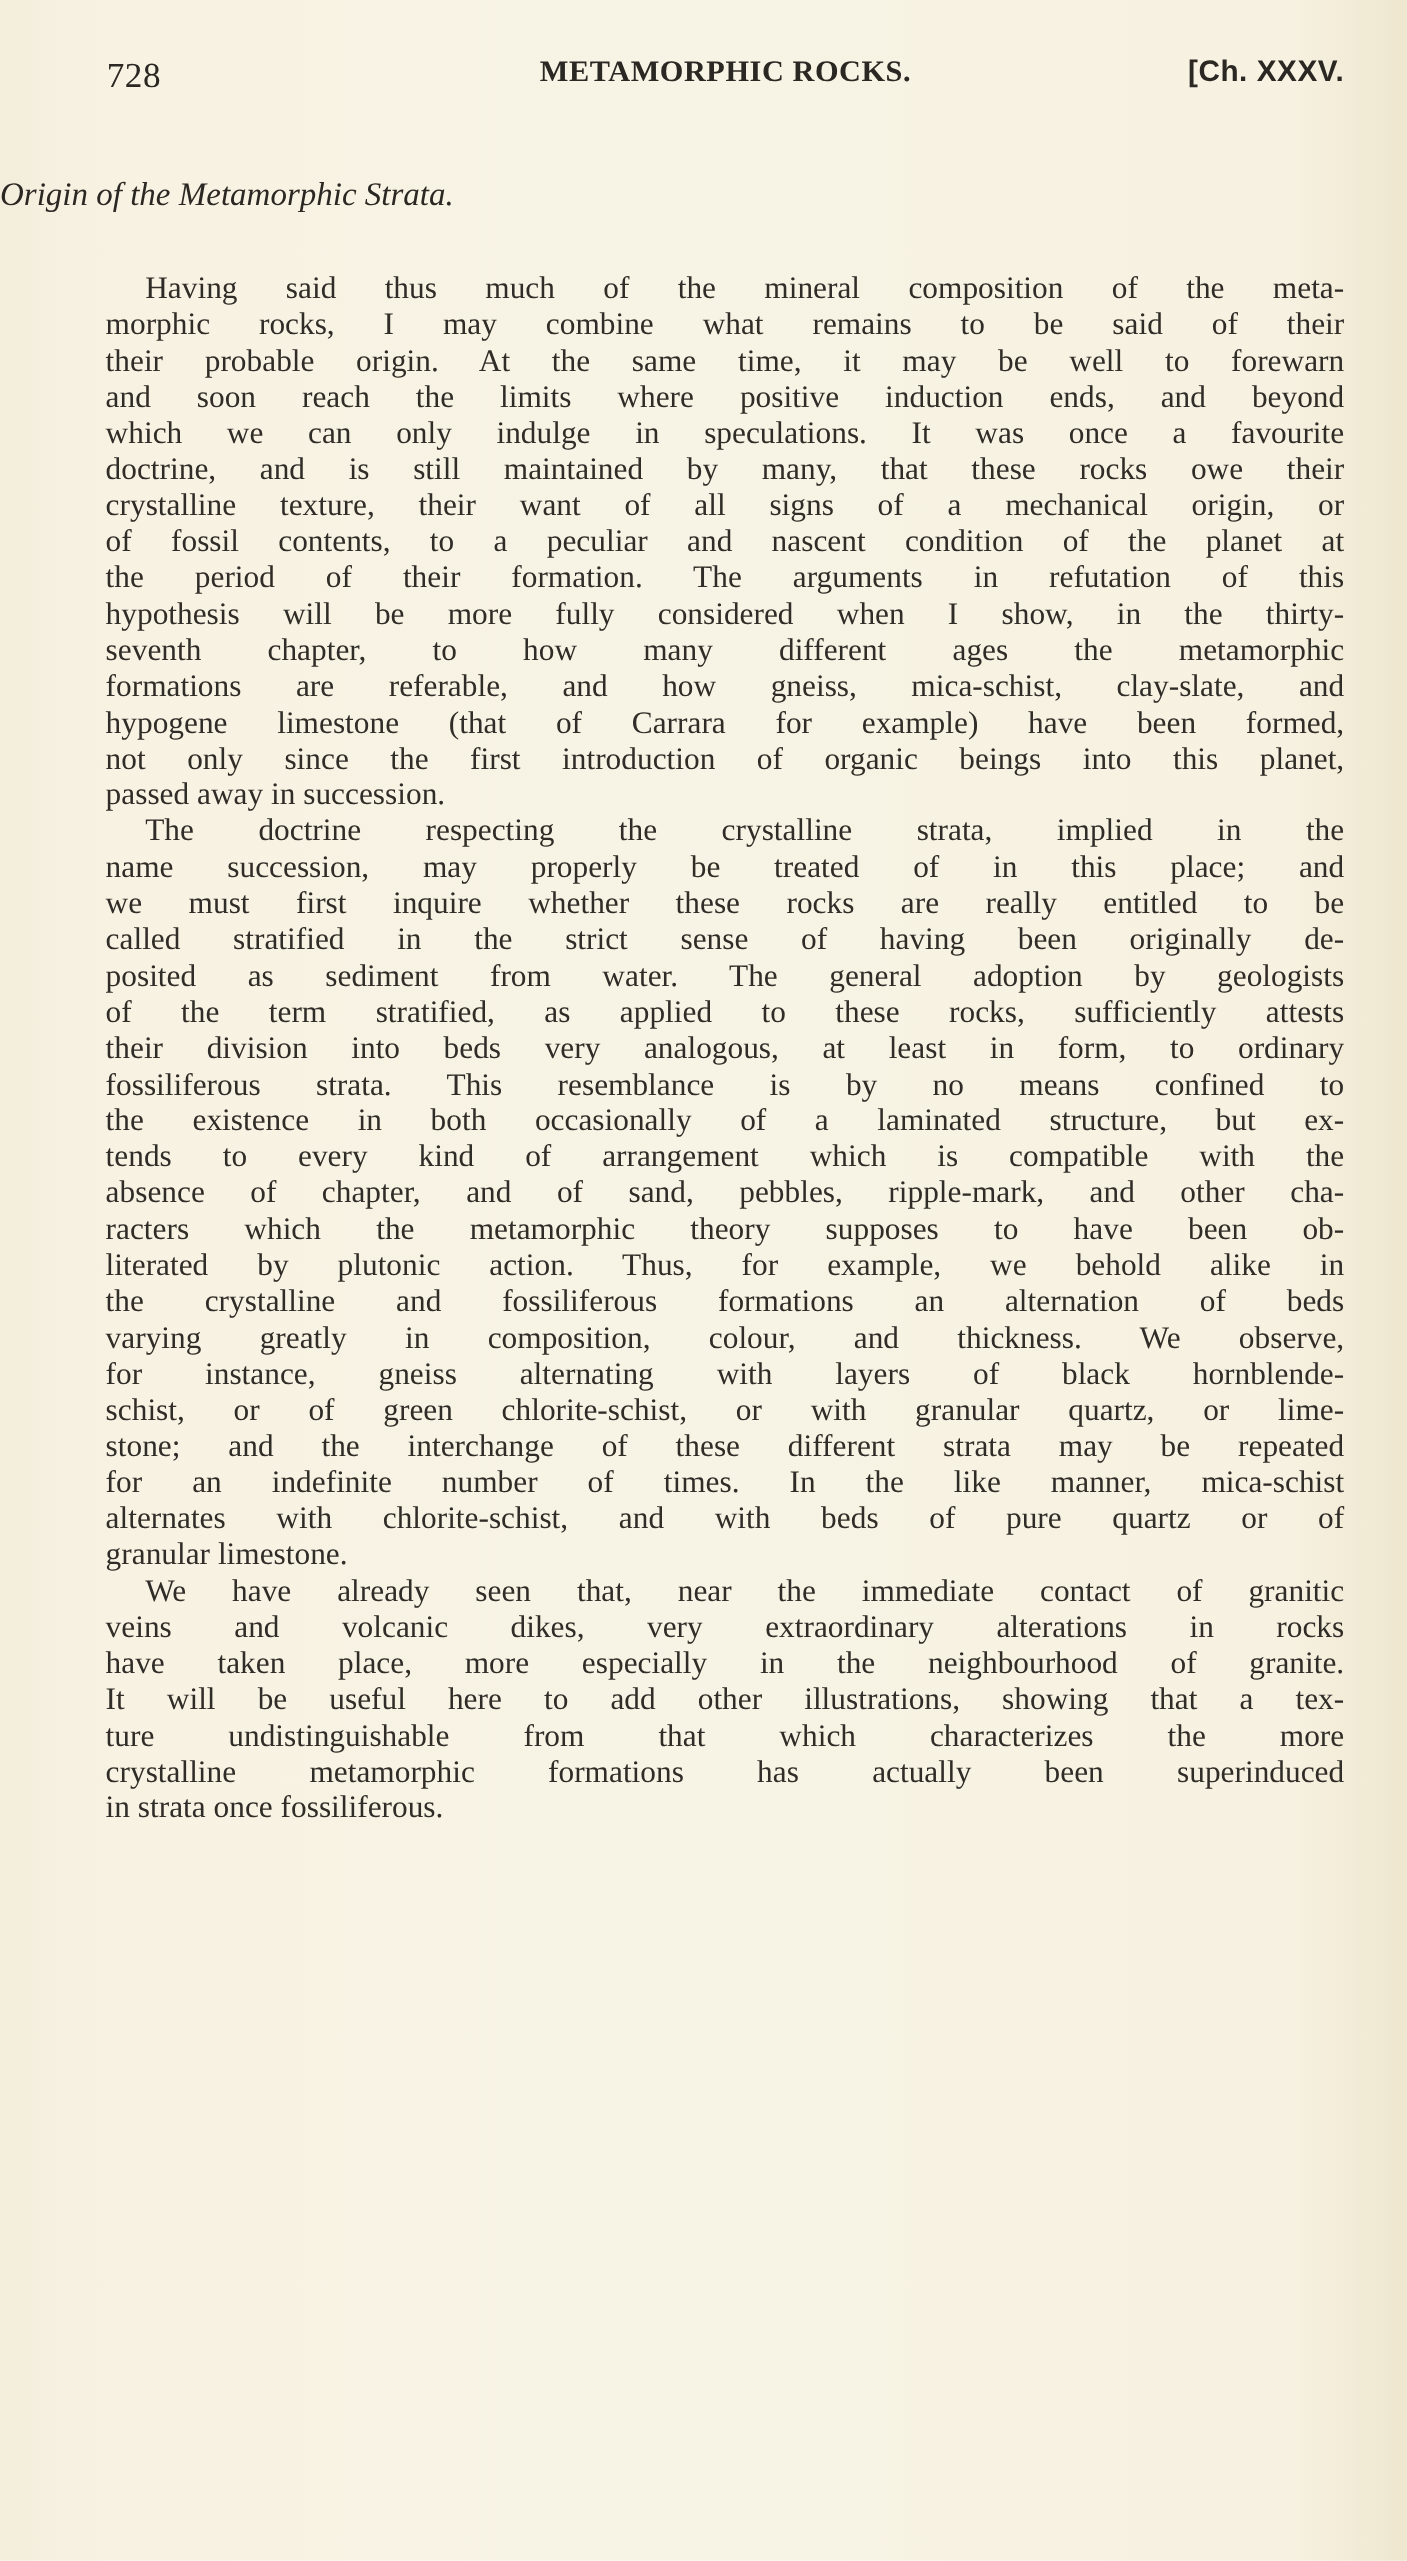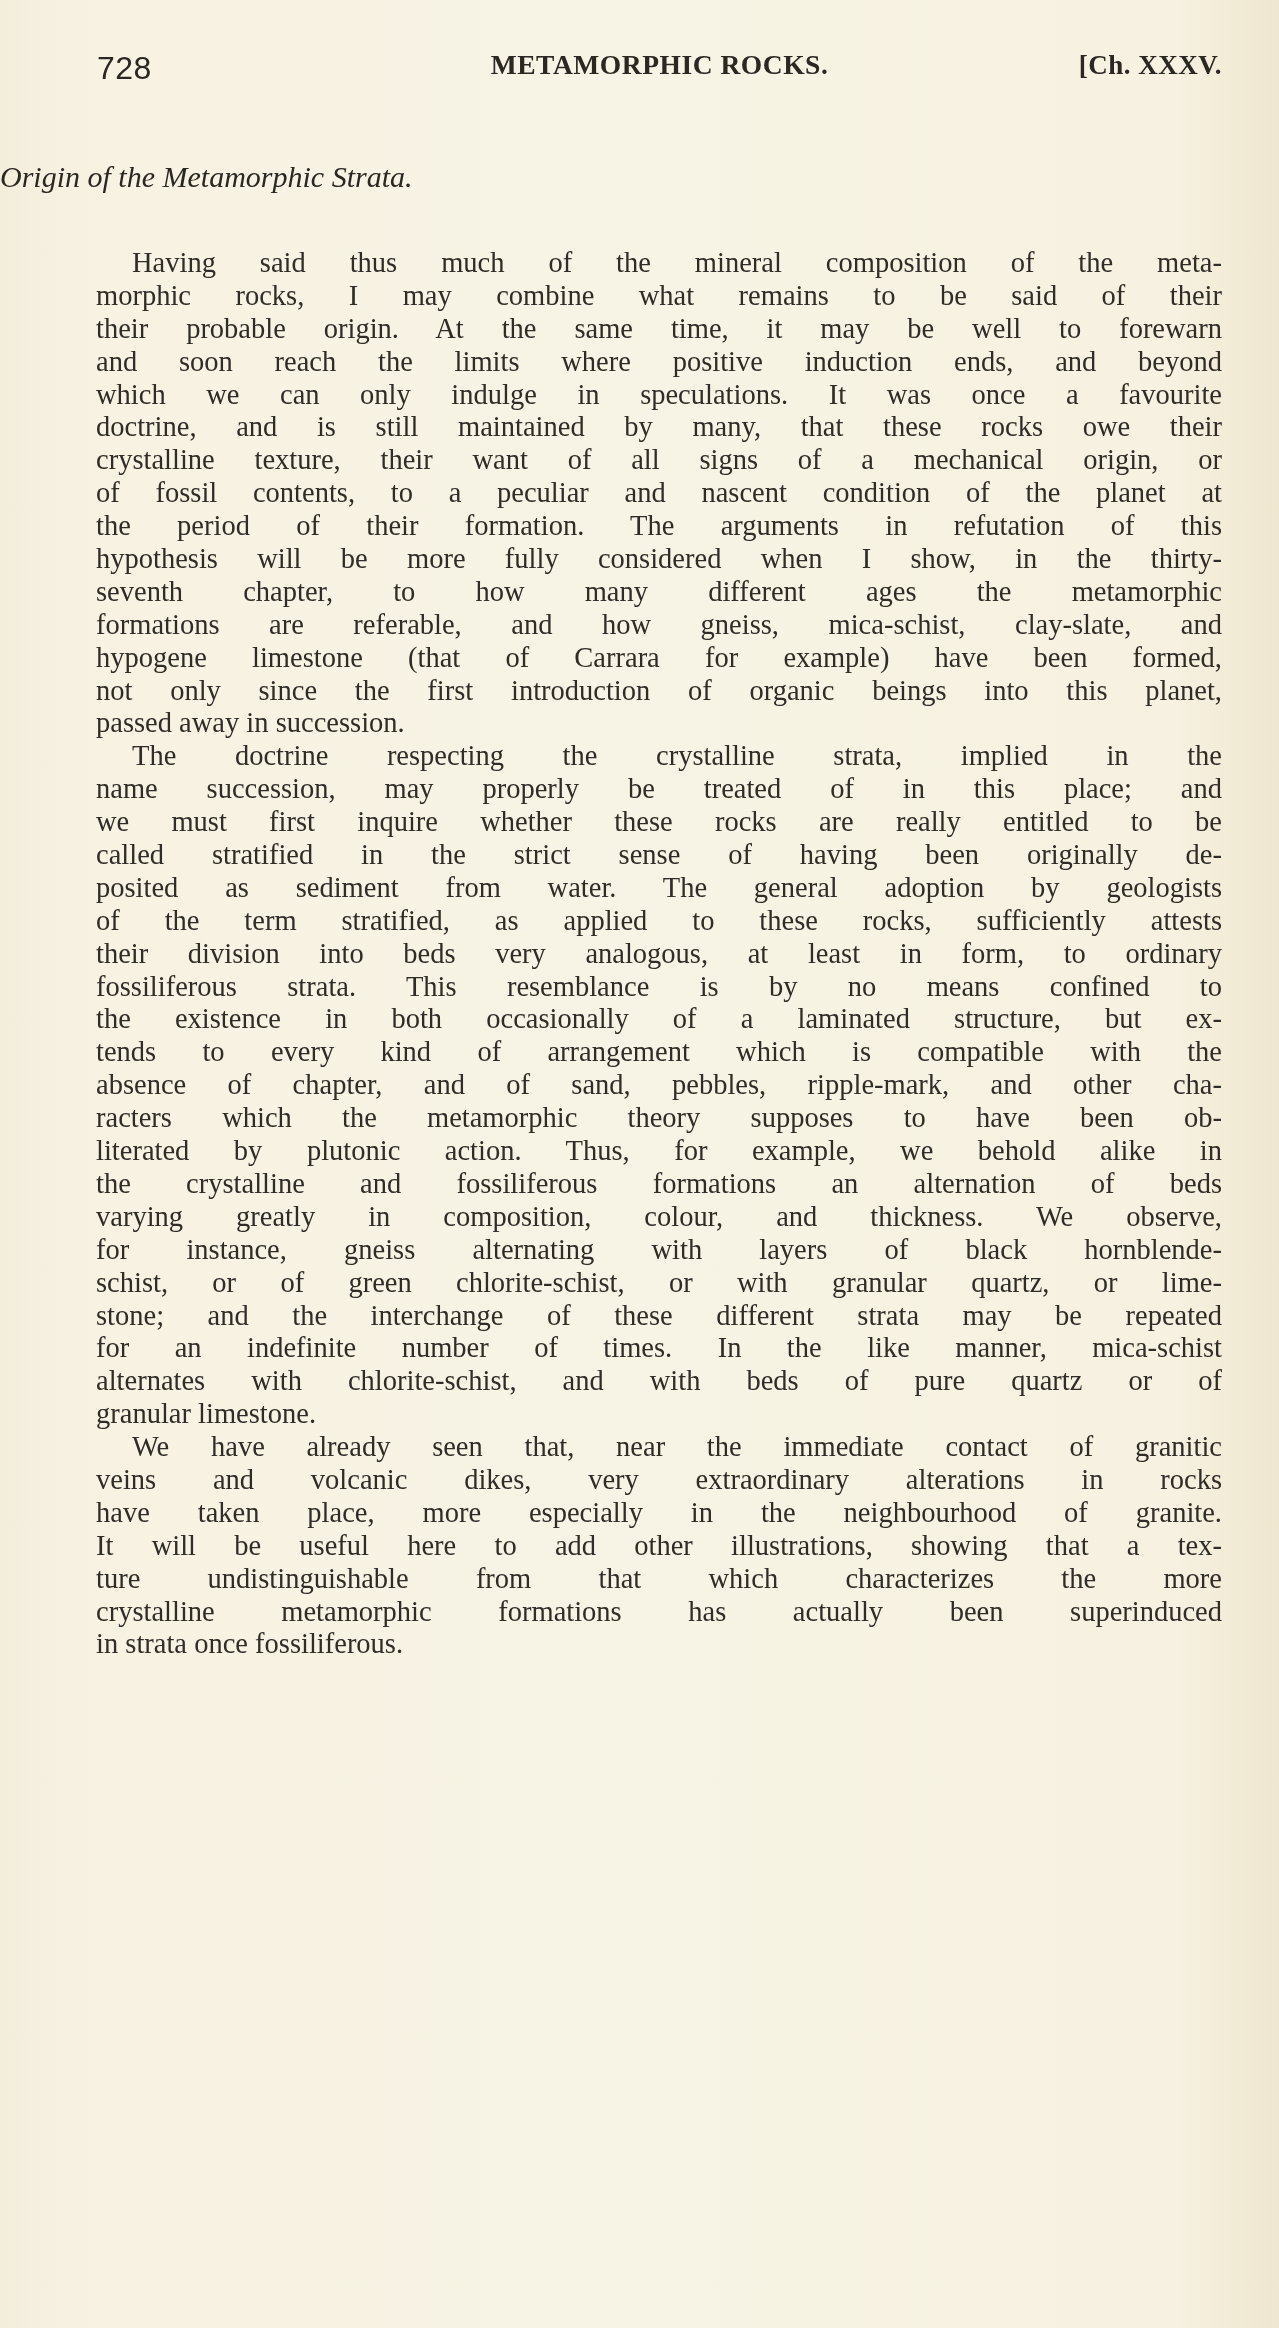--- a/index.html
+++ b/index.html
@@ -8,23 +8,23 @@
     background: linear-gradient(90deg, #f3eedc 0%, #f7f2e2 8%, #f8f4e5 50%, #f6f1e0 92%, #eee6cf 100%);
     font-family: "DejaVu Serif", "Liberation Serif", serif;
     color: #2f2b26;
     position: relative;
   }
   .page { position: absolute; left: 0; top: 0; width: 1279px; height: 2328px; }
   .running-head {
     position: absolute; top: 50px; left: 97px; width: 1125px; height: 40px;
   }
   .running-head span { position: absolute; top: 0; font-size: 28px; letter-spacing: 0.5px; color: #2b2722; }
-  .page-number { left: 0; font-family: Liberation Sans, sans-serif; font-size: 32px !important; }
+  .page-number { left: 0; font-family: Liberation Serif, serif; font-size: 32px !important; }
   .running-title { left: 0; right: 0; text-align: center; width: 100%; font-family: "Liberation Serif", serif; font-weight: bold; font-size: 27px !important; transform: scaleX(1.02); }
-  .chapter-ref { right: 0; font-family: Liberation Serif, serif; font-weight: bold; font-size: 27px !important; }
+  .chapter-ref { right: 0; font-family: Liberation Sans, sans-serif; font-weight: bold; font-size: 27px !important; }
   .section-title {
     position: absolute; top: 160px; left: 0; width: 1279px; text-align: left;
     font-family: "Liberation Serif", serif; font-style: italic; font-size: 30px; color: #2b2722;
   }
   .body-text {
     position: absolute; top: 247px; left: 96px; width: 1126px;
   }
   .line {
     display: block; height: 32.9px; line-height: 32.9px;
     font-family: Liberation Serif, serif; font-size: 28.5px;

